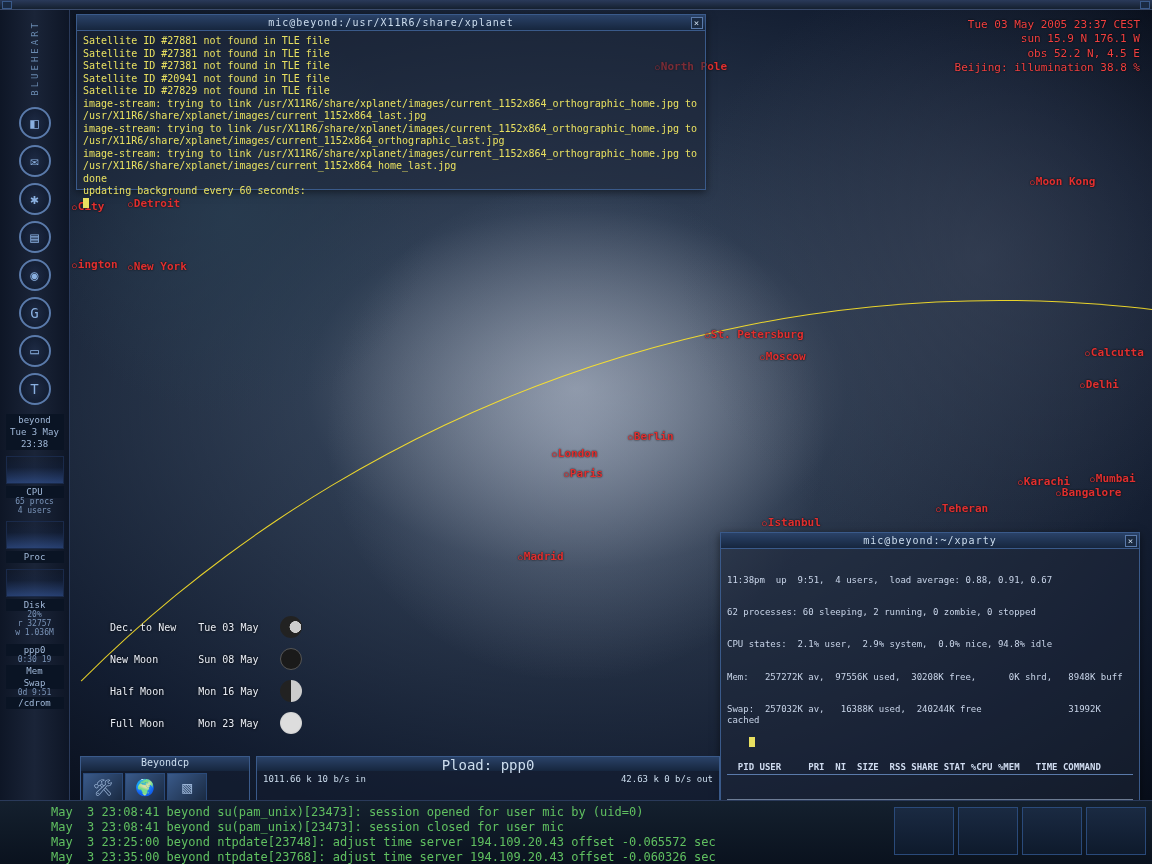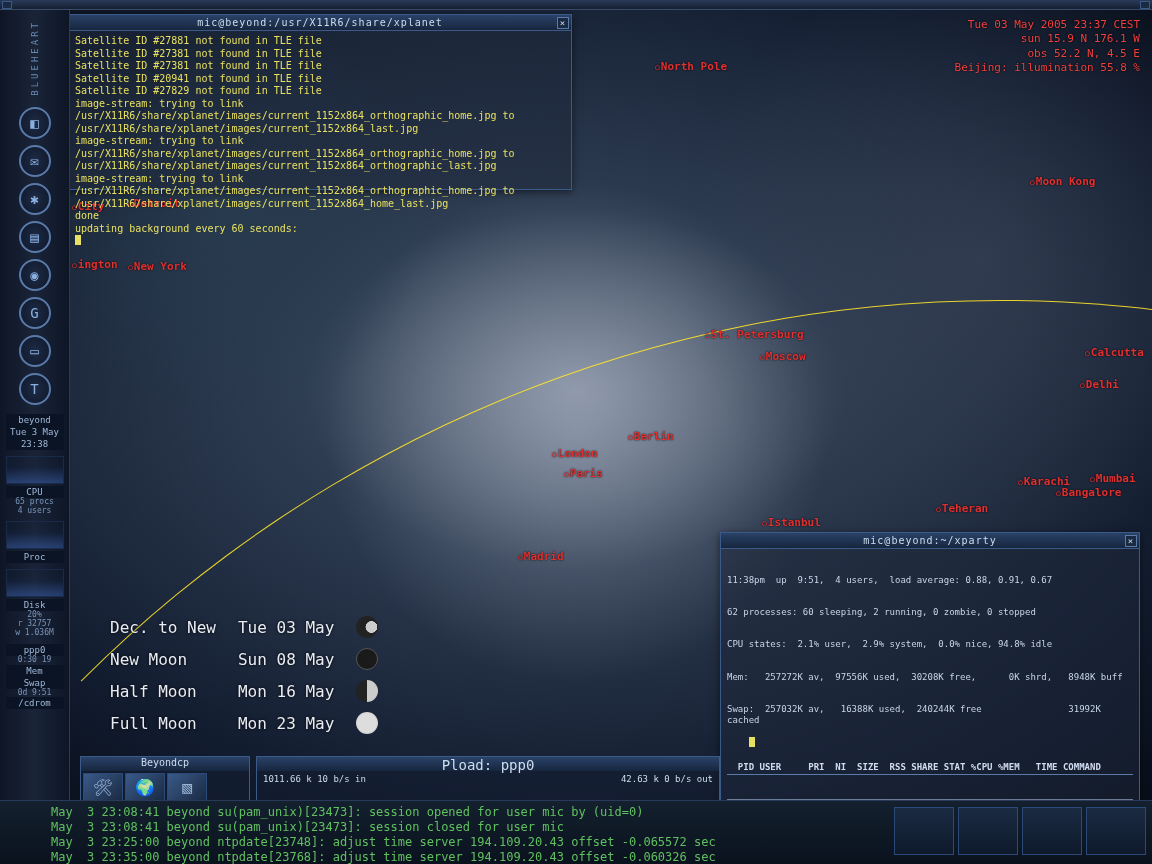--- a/index.html
+++ b/index.html
@@ -55,21 +55,21 @@
 .sysmon { width: 58px; margin-top: 6px; }
 .mon-lbl { text-align:center; font-size:9px; color:#a0b8d8; background:#0a1424; padding:1px 0; }
 .mon-graph { height: 28px; background: linear-gradient(0deg, rgba(60,100,180,0.5) 0%, rgba(20,40,80,0.2) 60%, transparent 100%); border:1px solid #1a2a4a; margin-bottom:2px; }
 .mon-sub { font-size:8px; color:#7a94b8; text-align:center; line-height:1.1; }
 
 .city { position:absolute; color:#e03030; font-size:11px; font-weight:bold; text-shadow:0 0 2px #000; z-index:5; }
 .city::before { content:"○"; font-size:8px; margin-right:1px; }
 
 .tr-info { position:absolute; top:18px; right:12px; color:#f04040; font-size:11px; text-align:right; line-height:1.3; z-index:5; text-shadow:0 0 2px #000;}
 
-.moon-table { position:absolute; left:98px; top:610px; color:#e8ecf4; font-size:16px; z-index:5; text-shadow:0 0 3px #000;}
+.moon-table { position:absolute; left:98px; top:610px; color:#e8ecf4; font-size:10px; z-index:5; text-shadow:0 0 3px #000;}
 .moon-table td { padding:4px 10px; vertical-align:middle; }
 .moon-icon { width:22px; height:22px; border-radius:50%; display:inline-block; vertical-align:middle; }
 .moon-crescent { background: radial-gradient(circle at 70% 50%, #ccc 30%, #222 32%); }
 .moon-new { background:#1a1a1a; border:1px solid #555; }
 .moon-half { background: linear-gradient(90deg, #222 50%, #ccc 50%); }
 .moon-full { background: radial-gradient(circle, #ddd 60%, #aaa 100%); }
 
 .term {
   position:absolute;
   background: rgba(30,40,60,0.52);
@@ -175,21 +175,21 @@
     <div class="mon-lbl">Swap</div>
     <div class="mon-sub">0d 9:51</div>
     <div class="mon-lbl">/cdrom</div>
   </div>
 </div>
 
 <div class="tr-info">
   <div>Tue 03 May 2005 23:37 CEST</div>
   <div>sun 15.9 N 176.1 W</div>
   <div>obs 52.2 N, 4.5 E</div>
-  <div>Beijing: illumination 55.8 %</div>
+  <div>Beijing: illumination 38.8 %</div>
 </div>
 
 <div id="cities">
     <div class="city" style="left: 655px; top: 60px;">North Pole</div>
     <div class="city" style="left: 128px; top: 197px;">Detroit</div>
     <div class="city" style="left: 72px; top: 200px;">City</div>
     <div class="city" style="left: 72px; top: 258px;">ington</div>
     <div class="city" style="left: 128px; top: 260px;">New York</div>
     <div class="city" style="left: 705px; top: 328px;">St. Petersburg</div>
     <div class="city" style="left: 760px; top: 350px;">Moscow</div>
@@ -225,21 +225,21 @@
         <td><span class="moon-icon moon-half"></span></td>
       </tr>
       <tr>
         <td>Full Moon</td>
         <td>Mon 23 May</td>
         <td><span class="moon-icon moon-full"></span></td>
       </tr>
     </tbody>
 </table>
 
-<div class="term" style="left:68px; top:14px; width:504px; height:176px;">
+<div class="term" style="left:76px; top:14px; width:630px; height:176px;">
   <div class="term-titlebar">
     <span>mic@beyond:/usr/X11R6/share/xplanet</span>
     <div class="term-close">×</div>
   </div>
   <div class="term-body" id="t1body"><span class="y">Satellite ID #27881 not found in TLE file</span>
 <span class="y">Satellite ID #27381 not found in TLE file</span>
 <span class="y">Satellite ID #27381 not found in TLE file</span>
 <span class="y">Satellite ID #20941 not found in TLE file</span>
 <span class="y">Satellite ID #27829 not found in TLE file</span>
 <span class="y">image-stream: trying to link /usr/X11R6/share/xplanet/images/current_1152x864_orthographic_home.jpg to /usr/X11R6/share/xplanet/images/current_1152x864_last.jpg</span>

